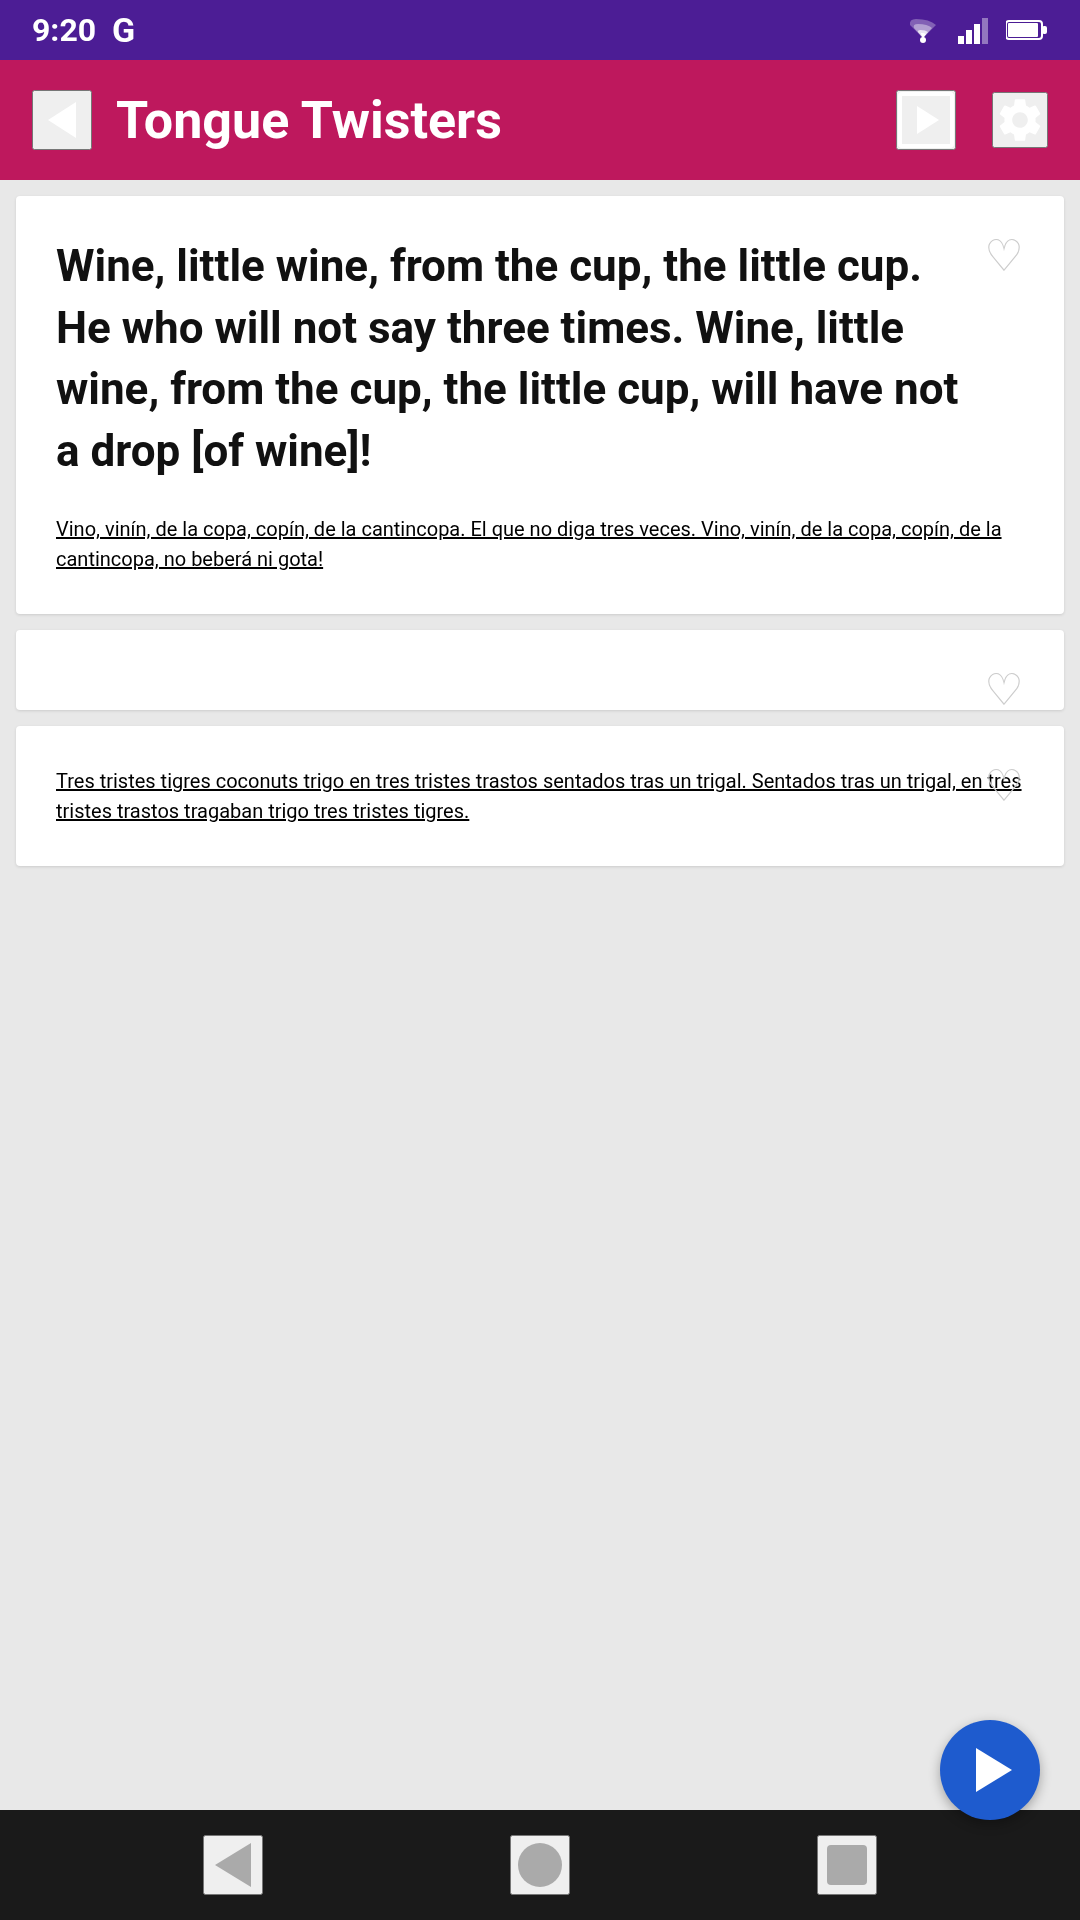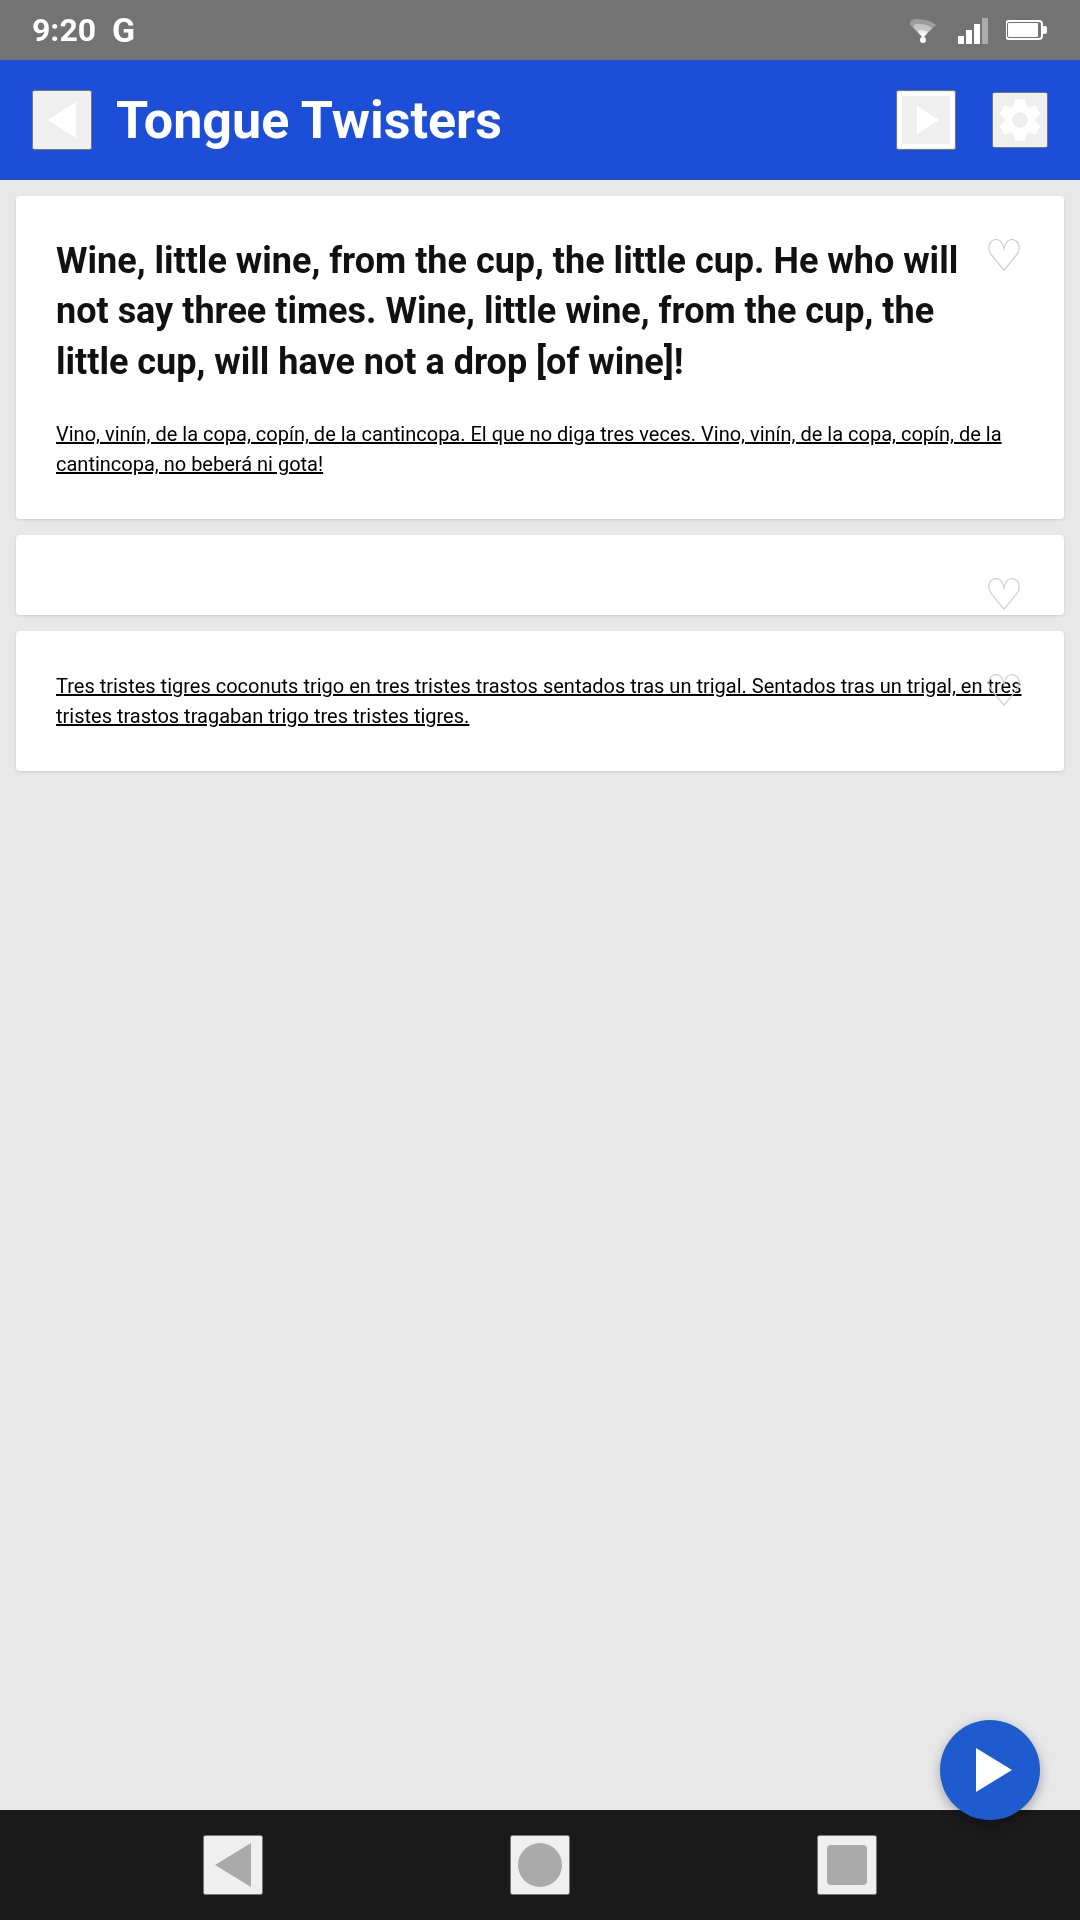--- a/index.html
+++ b/index.html
@@ -9,21 +9,21 @@
       width: 1080px;
       min-height: 1920px;
       background: #f0f0f0;
       font-family: 'Roboto', Arial, sans-serif;
       display: flex;
       flex-direction: column;
     }
 
     
     .status-bar {
-      background: #737373;
+      background: #4c1d95;
       height: 60px;
       display: flex;
       align-items: center;
       justify-content: space-between;
       padding: 0 32px;
       color: white;
     }
 
     .status-left {
       display: flex;
@@ -34,21 +34,21 @@
     }
 
     .status-right {
       display: flex;
       align-items: center;
       gap: 16px;
     }
 
     
     .app-bar {
-      background: #1d4ed8;
+      background: #be185d;
       height: 120px;
       display: flex;
       align-items: center;
       padding: 0 32px;
       color: white;
     }
 
     .back-button {
       width: 60px;
       height: 60px;
@@ -140,21 +140,21 @@
       border: none;
     }
 
     .heart-icon {
       font-size: 44px;
       color: #cccccc;
       line-height: 1;
     }
 
     .card-title {
-      font-size: 36px;
+      font-size: 44px;
       font-weight: bold;
       color: #111111;
       line-height: 1.4;
       margin-bottom: 32px;
       padding-right: 60px;
     }
 
     .card-original {
       font-size: 20px;
       color: #000000;

